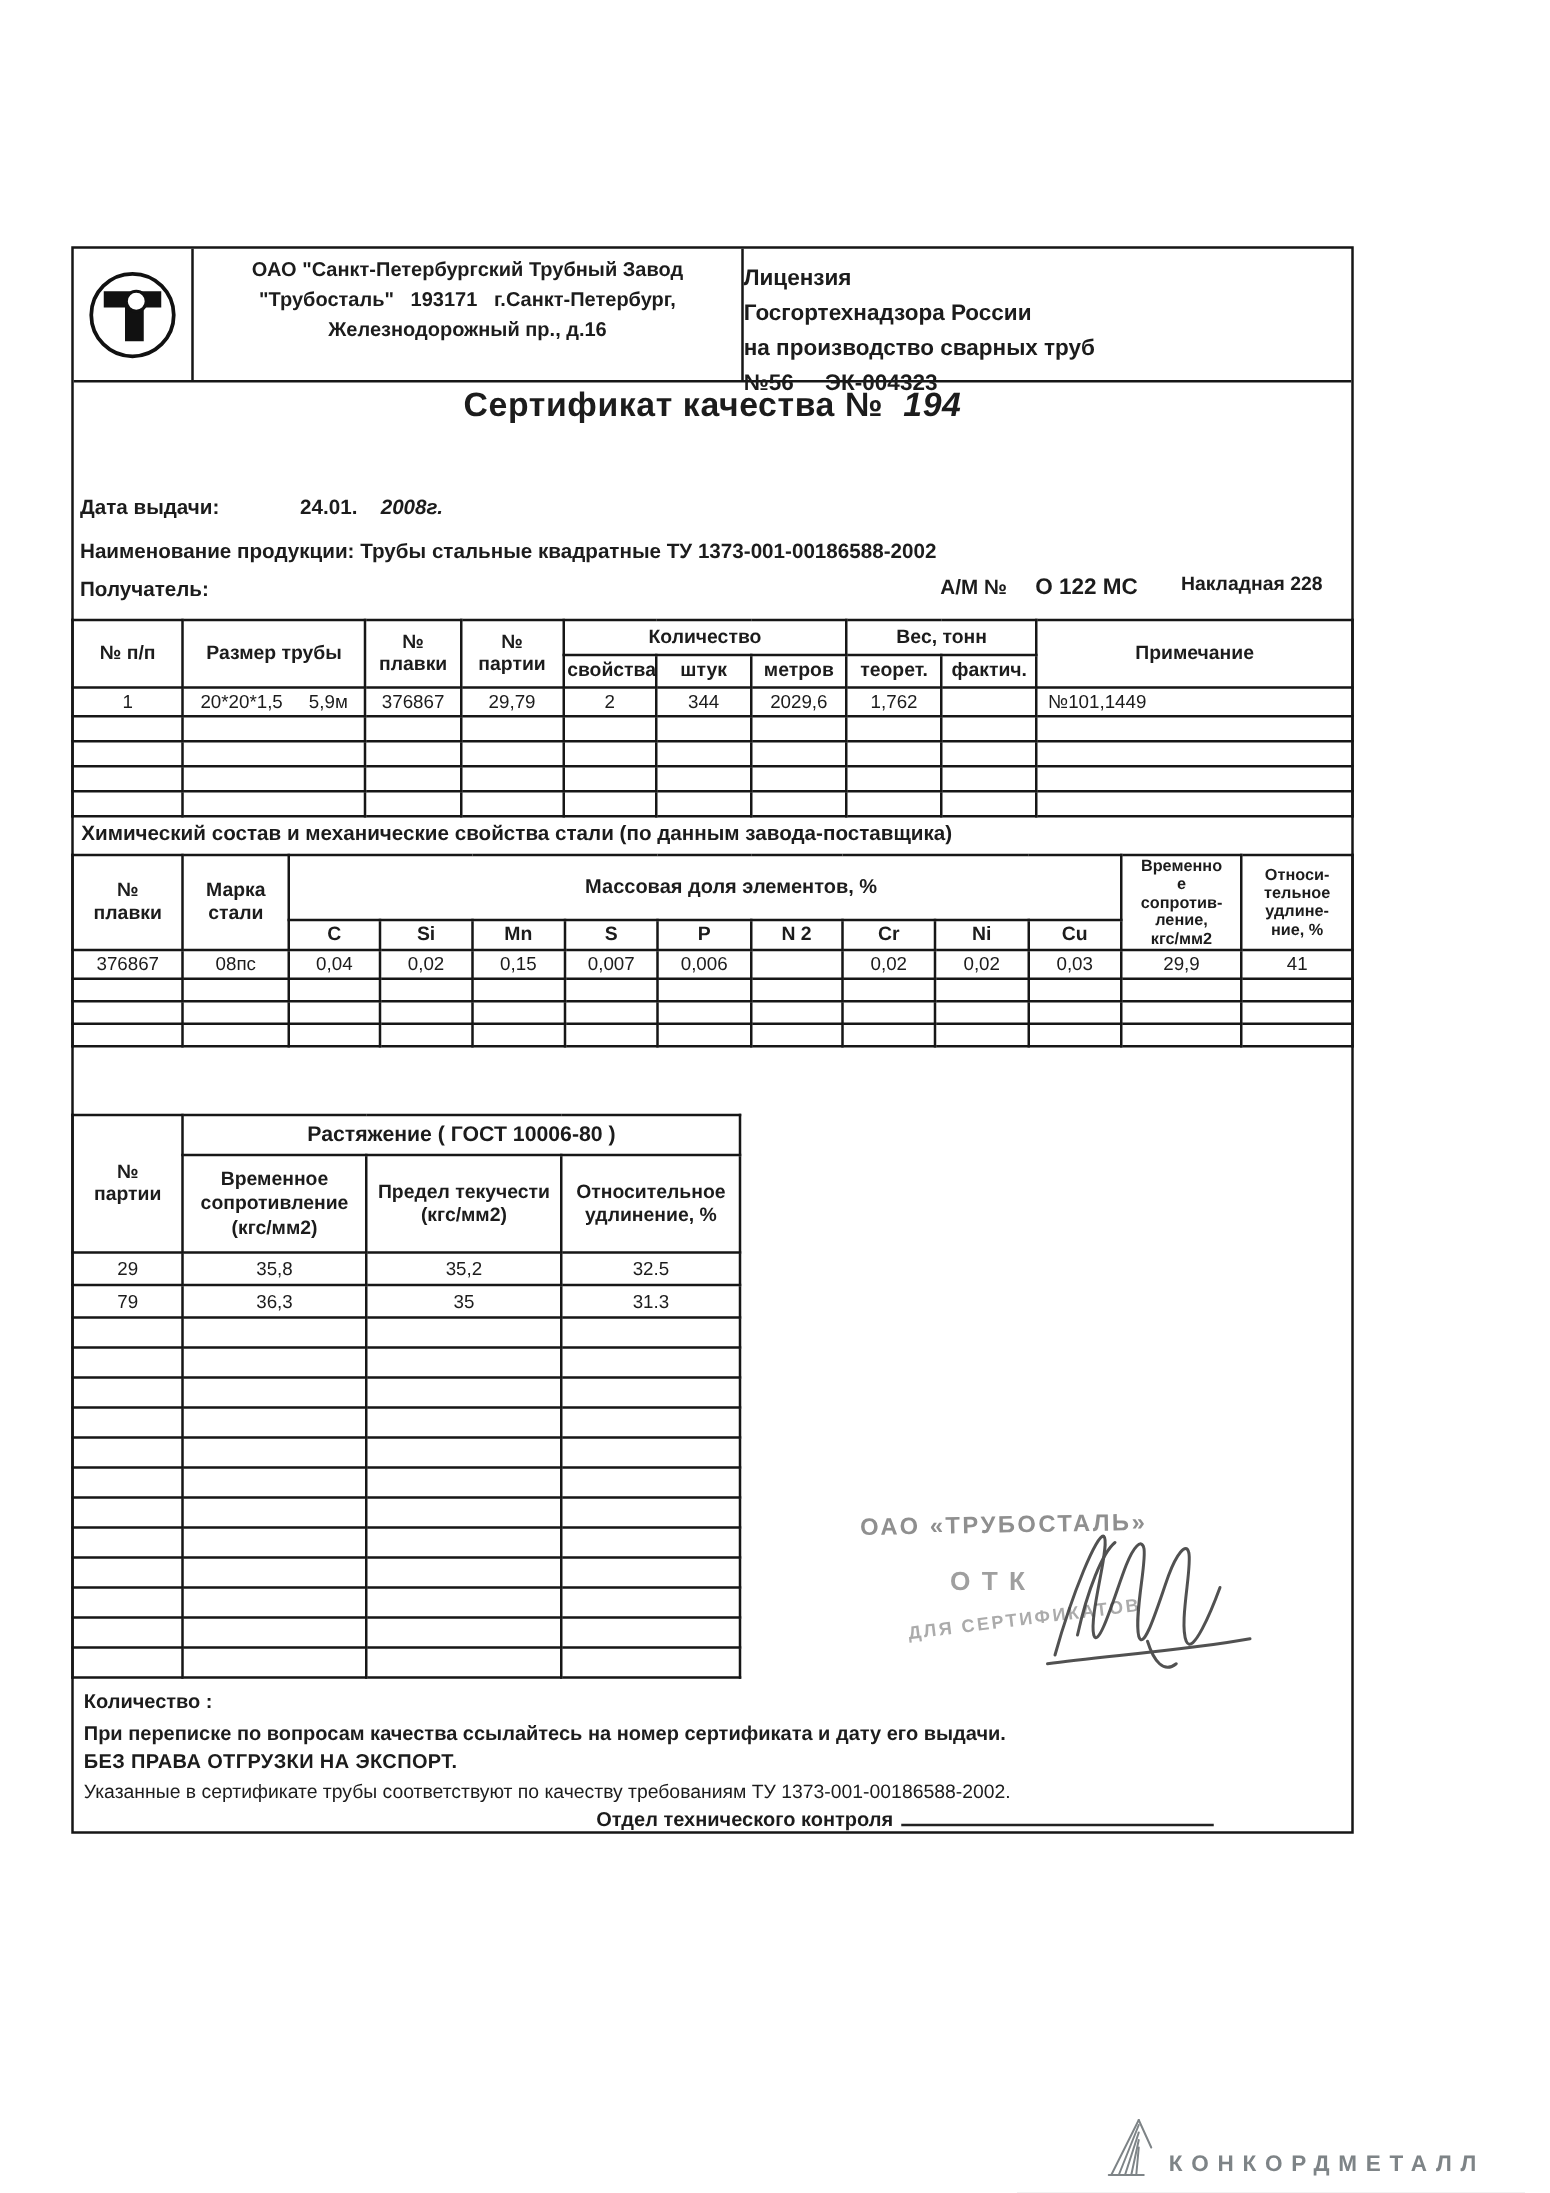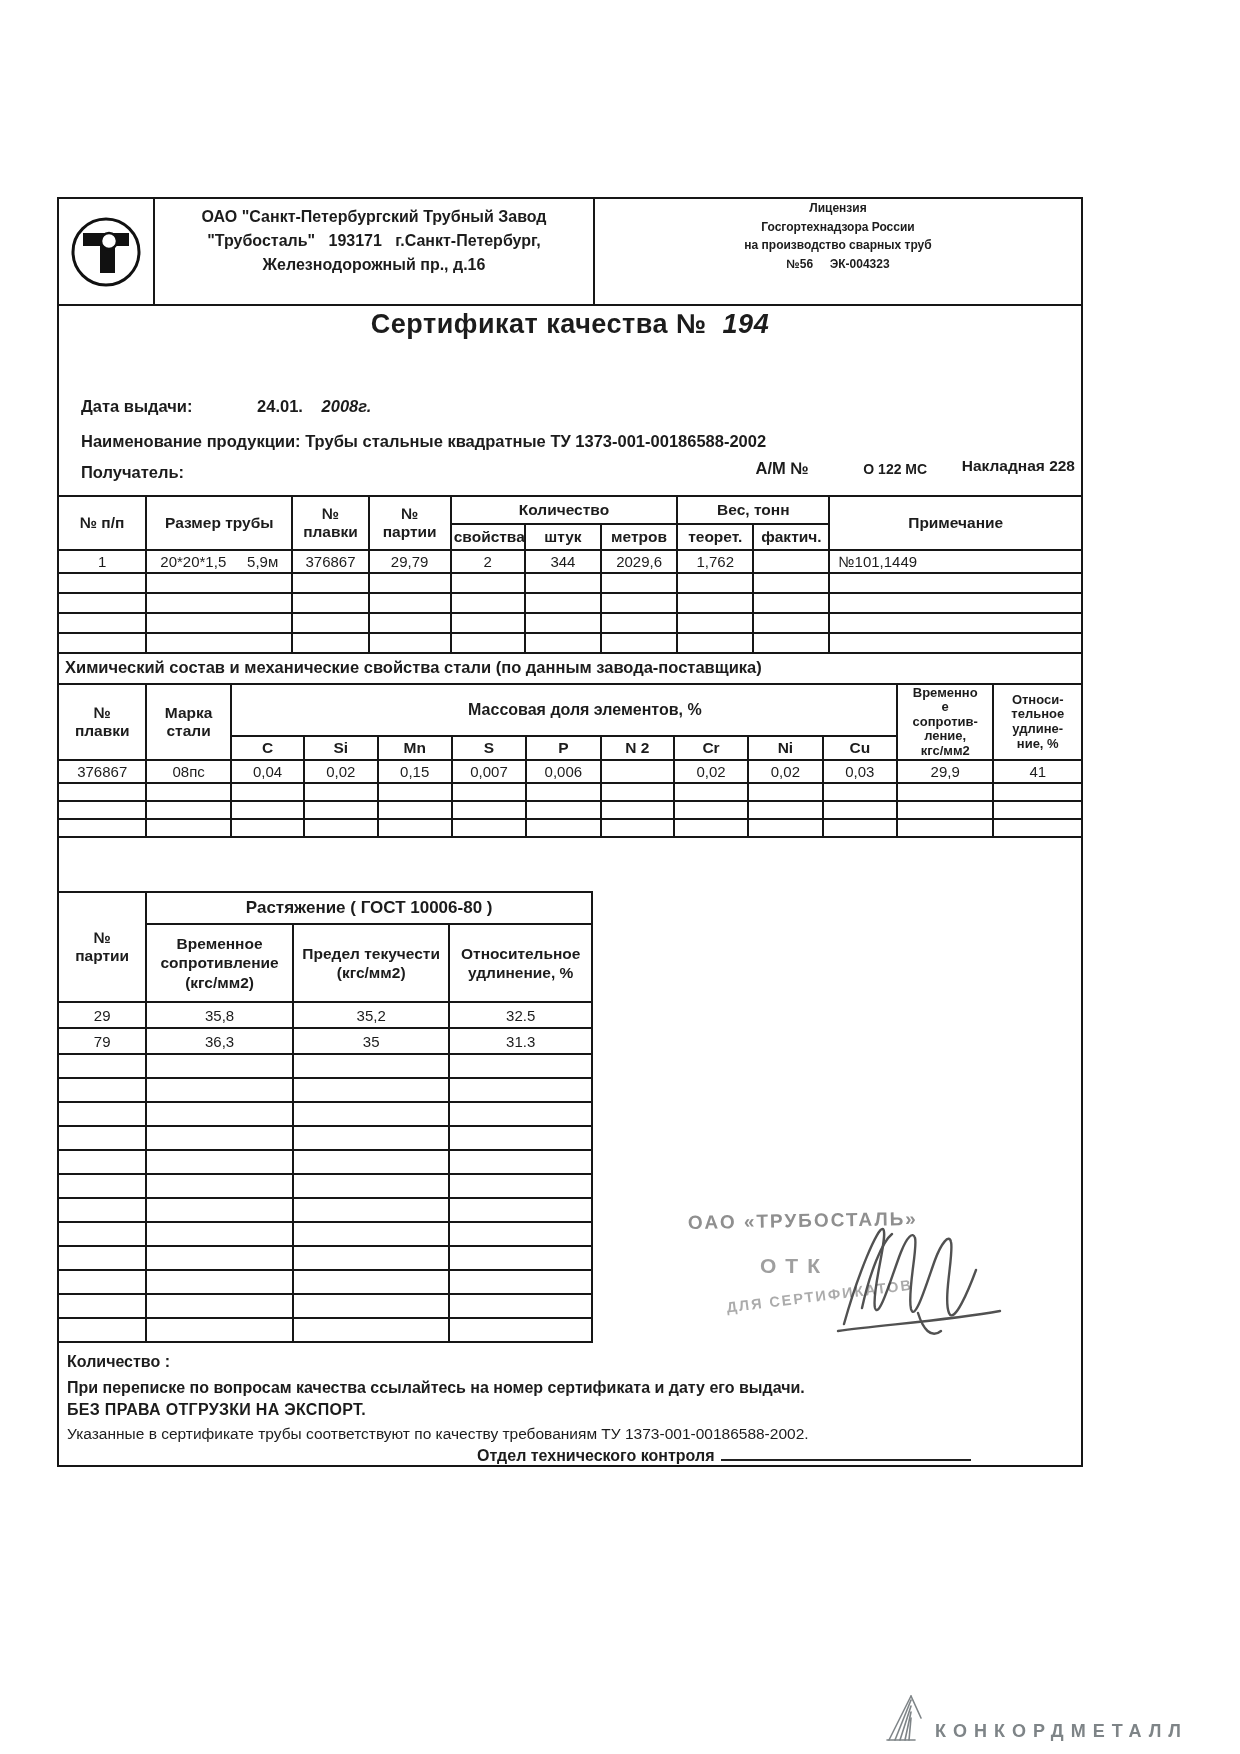--- a/index.html
+++ b/index.html
@@ -13,35 +13,35 @@
   }
   .pre { white-space:pre; }
 
   
   .hdr { position:absolute; left:0; top:0; width:100%; height:105px;
          border-bottom:2px solid #161616; display:flex; }
   .hdr-logo { width:94px; border-right:2px solid #161616; display:flex;
               align-items:center; justify-content:center; }
   .hdr-company { width:438px; border-right:2px solid #161616; text-align:center;
                  font-weight:bold; font-size:16px; line-height:1.5; padding-top:6px; }
-  .hdr-license { flex:1; text-align:center; font-weight:bold; font-size:12px;
-                 line-height:1.55; }
+  .hdr-license { flex:1; font-weight:bold; font-size:18px;
+                 line-height:1.55; padding-top:10px; }
 
   .title { position:absolute; top:110px; left:0; width:100%; text-align:center;
            font-size:27px; font-weight:bold; letter-spacing:.5px; }
   .title .num { font-style:italic; margin-left:16px; }
 
-  .meta { position:absolute; left:22px; font-size:16.5px; font-weight:bold; }
+  .meta { position:absolute; left:5px; font-size:16.5px; font-weight:bold; }
   .m-date { top:198px; }
   .m-date .v { margin-left:60px; }
   .m-date .y { font-style:italic; margin-left:14px; }
   .m-prod { top:233px; }
   .m-recv { top:264px; width:1002px; }
   .m-recv .right { position:absolute; right:8px; top:-4px; font-weight:bold; }
-  .m-recv .right .amv { margin-left:50px; font-size:14px; }
+  .m-recv .right .amv { margin-left:18px; font-size:18px; }
   .m-recv .right .way { margin-left:10px; font-size:15.5px; position:relative; top:-3px;padding-left:20px; }
 
   table { border-collapse:collapse; table-layout:fixed; }
   td { border:2px solid #161616; text-align:center; vertical-align:middle;
        padding:0 2px; overflow:hidden; font-size:15px; }
   .th { font-weight:bold; font-size:15.5px; }
 
   .t1 { position:absolute; left:-2px; top:296px; width:1026px; }
   .t2 { position:absolute; left:-2px; top:484px; width:1026px; }
   .t3 { position:absolute; left:-2px; top:692px; width:536px; }

